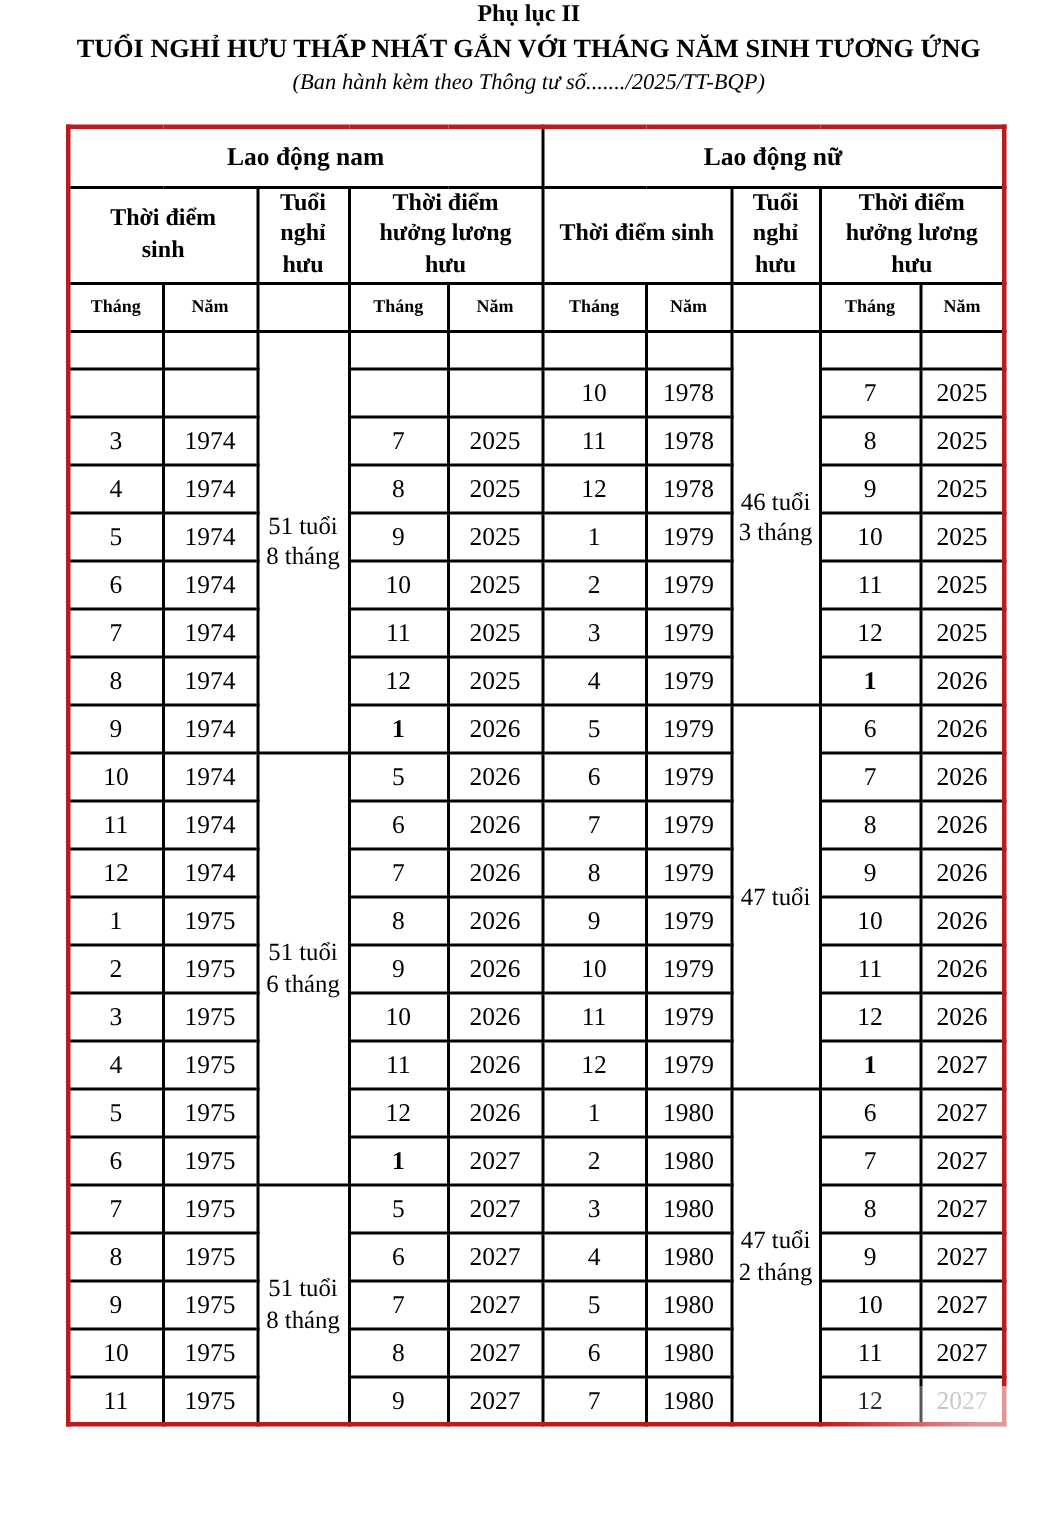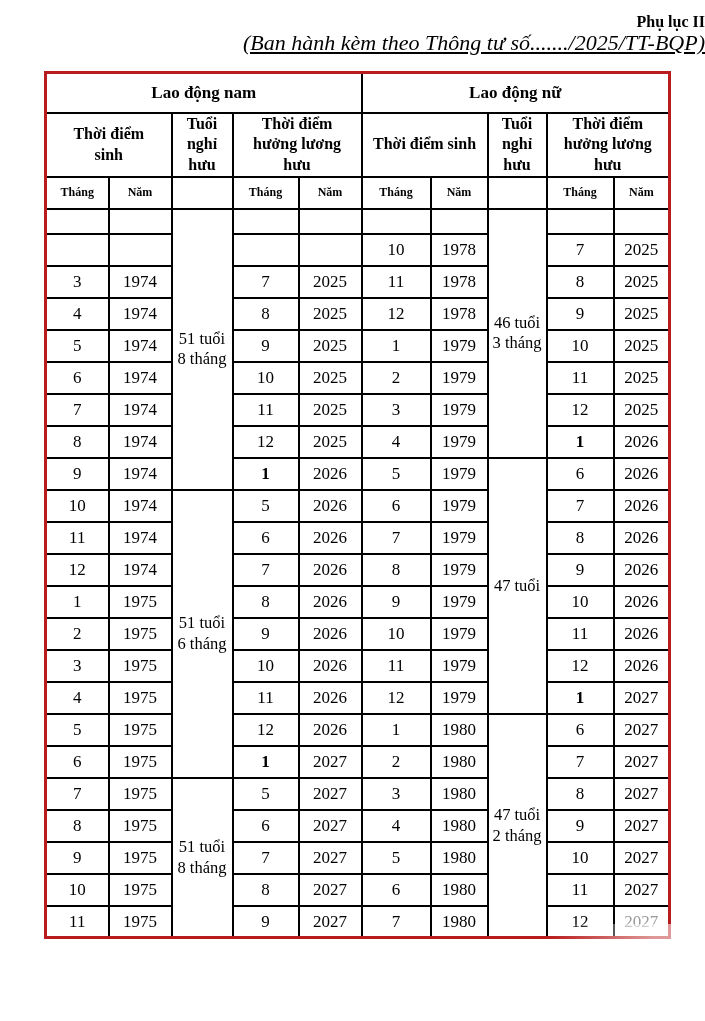--- a/index.html
+++ b/index.html
@@ -5,24 +5,24 @@
   html, body {
     margin: 0; padding: 0;
     background: #ffffff;
     width: 705px; height: 1021px;
     font-family: "Liberation Serif", "DejaVu Serif", serif;
     color: #000;
     position: relative;
     overflow: hidden;
   }
   .page { position: relative; width: 705px; height: 1021px; }
-  .title-block { text-align: right; padding-top: 12px; }
+  .title-block { text-align: center; }
   .appendix { font-weight: bold; font-size: 16px; line-height: 20px; }
   .doc-title { font-weight: bold; font-size: 17.5px; line-height: 23px; margin-top: 1px; }
-  .doc-subtitle { font-style: italic; font-size: 22px; line-height: 22px; text-decoration: underline; }
+  .doc-subtitle { font-style: italic; font-size: 15px; line-height: 22px; }
 
   table.retire {
     border-collapse: collapse;
     table-layout: fixed;
     width: 624px;
     margin: 17px 0 0 44px;
     border: 3px solid #b91c1c;
   }
   table.retire th, table.retire td {
     border: 2px solid #000;
@@ -62,20 +62,21 @@
     pointer-events: none;
   }
 </style>
 </head>
 <body>
 
 <div class="page">
 
   <div class="title-block">
     <div class="appendix">Phụ lục II</div>
+    <div class="doc-title">TUỔI NGHỈ HƯU THẤP NHẤT GẮN VỚI THÁNG NĂM SINH TƯƠNG ỨNG</div>
     <div class="doc-subtitle">(Ban hành kèm theo Thông tư số......./2025/TT-BQP)</div>
   </div>
 
   <table class="retire">
     <colgroup>
       <col style="width:63px">
         <col style="width:63px">
         <col style="width:61px">
         <col style="width:66px">
         <col style="width:63px">

